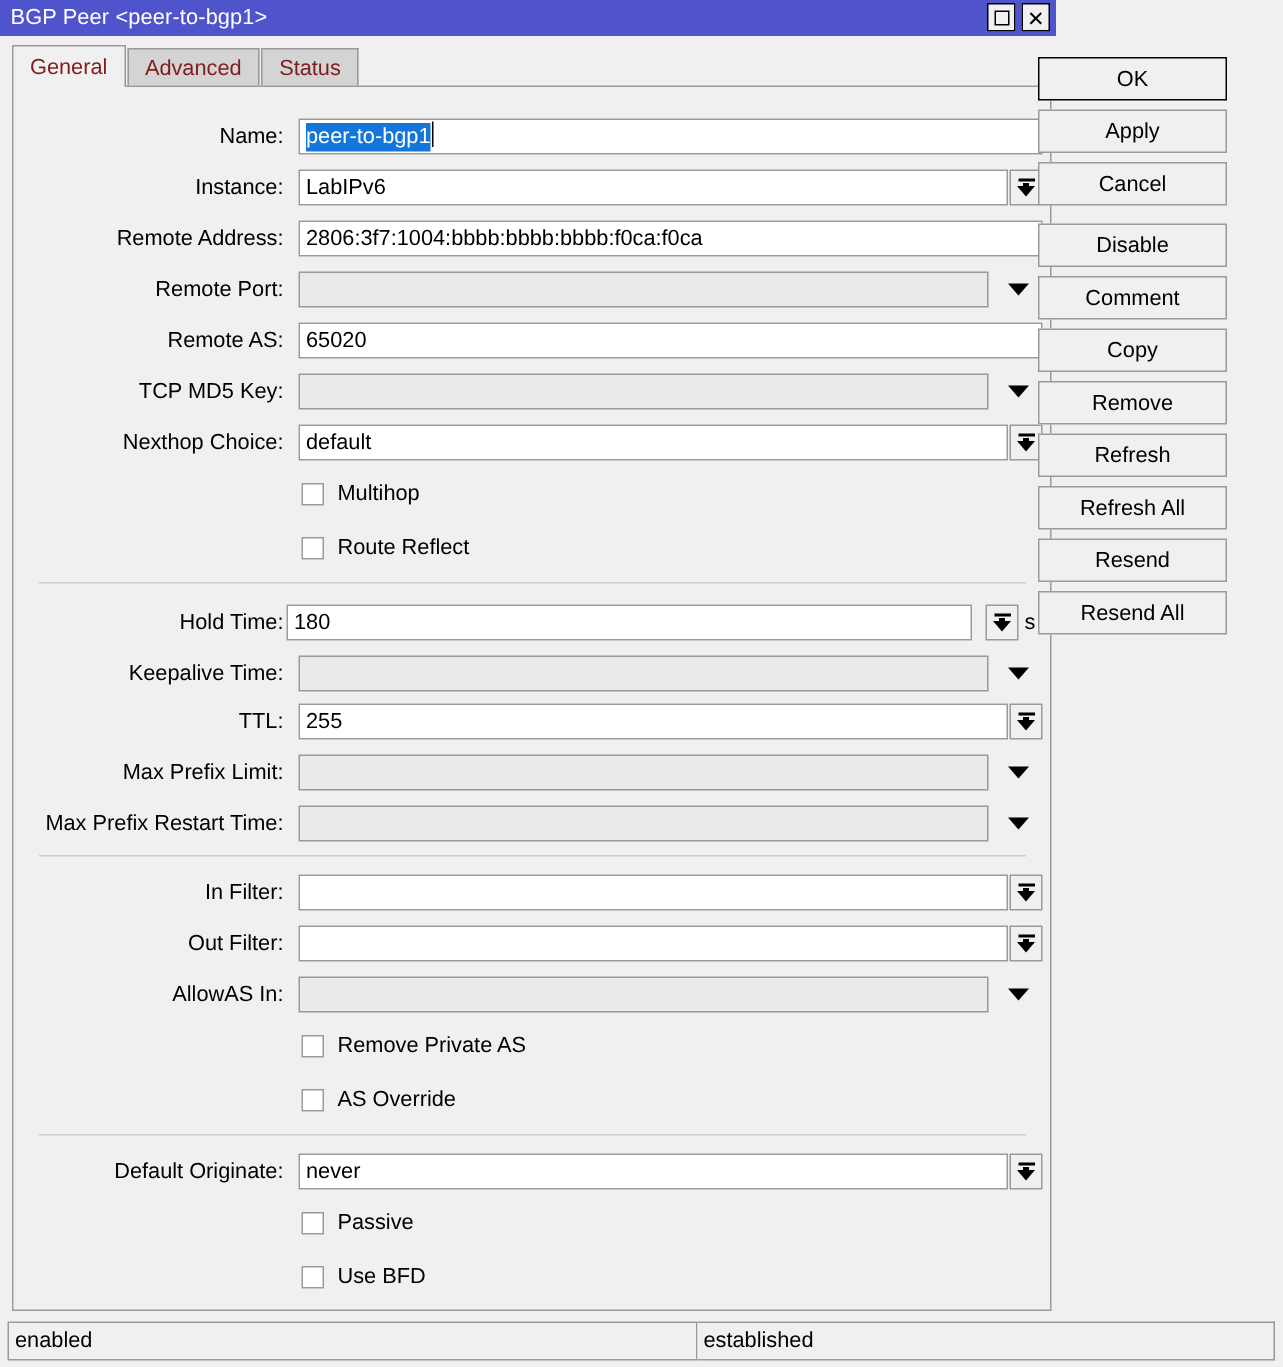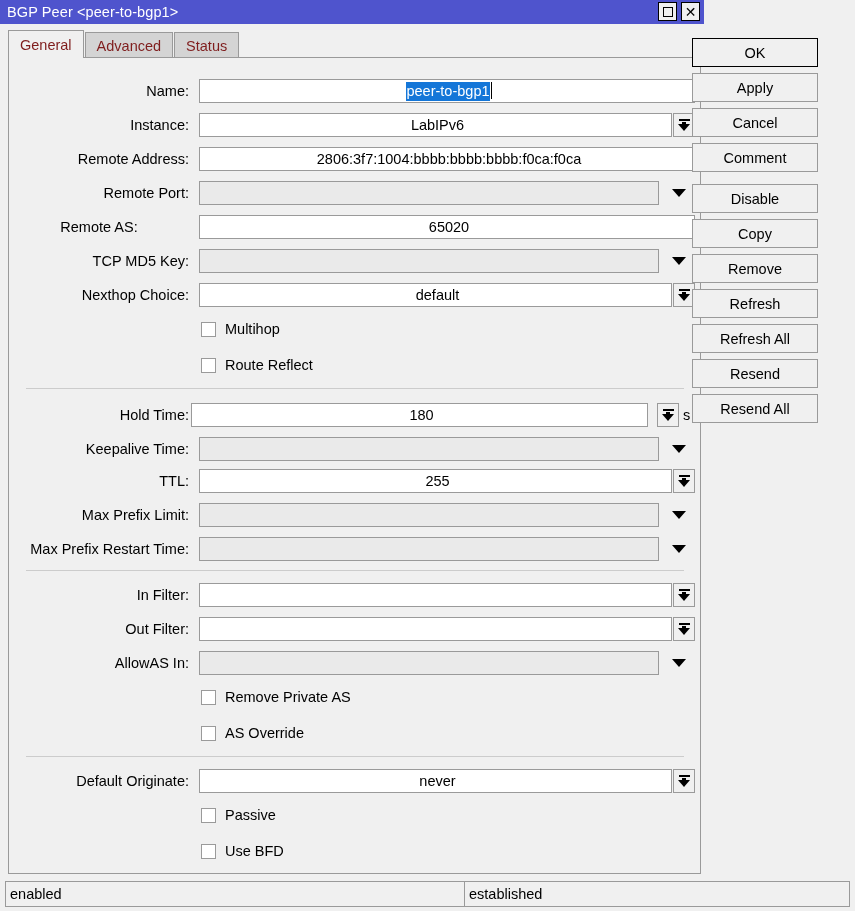--- a/index.html
+++ b/index.html
@@ -94,21 +94,20 @@
     height: 24px;
     background: #ffffff;
     border: 1px solid #9a9a9a;
     box-sizing: border-box;
     font-size: 14.5px;
     color: #000;
     line-height: 22px;
     padding-left: 4px;
     white-space: nowrap;
     overflow: hidden;
-    text-align: center;
   }
   .field.disabled { background: #eaeaea; }
 
   
   .spin {
     position: absolute;
     width: 22px; height: 24px;
     background: #f0f0f0;
     border: 1px solid #9a9a9a;
     box-sizing: border-box;
@@ -262,21 +261,21 @@
       <div class="tri"></div>
     </div>
 
     <div class="lbl" style="top:89px;">Remote Address:</div>
     <div class="field" style="left:190px; top:89px; width:496px;">2806:3f7:1004:bbbb:bbbb:bbbb:f0ca:f0ca</div>
 
     <div class="lbl" style="top:123px;">Remote Port:</div>
     <div class="field disabled" style="left:190px; top:123px; width:460px;"></div>
     <div class="bare-tri" style="left:663px; top:131px;"></div>
 
-    <div class="lbl" style="top:157px;text-align:center;">Remote AS:</div>
+    <div class="lbl" style="top:157px;">Remote AS:</div>
     <div class="field" style="left:190px; top:157px; width:496px;">65020</div>
 
     <div class="lbl" style="top:191px;">TCP MD5 Key:</div>
     <div class="field disabled" style="left:190px; top:191px; width:460px;"></div>
     <div class="bare-tri" style="left:663px; top:199px;"></div>
 
     <div class="lbl" style="top:225px;">Nexthop Choice:</div>
     <div class="field" style="left:190px; top:225px; width:473px;">default</div>
     <div class="spin" style="left:664px; top:225px;">
       <div class="bar"></div>
@@ -376,22 +375,22 @@
       <div class="cbox"></div>
       <div class="cblabel">Use BFD</div>
     </div>
 
   </div>
 
   <div class="btncol">
     <div class="btn primary">OK</div>
     <div class="btn">Apply</div>
     <div class="btn">Cancel</div>
+    <div class="btn gap">Disable</div>
     <div class="btn">Comment</div>
-    <div class="btn gap">Disable</div>
     <div class="btn">Copy</div>
     <div class="btn">Remove</div>
     <div class="btn">Refresh</div>
     <div class="btn">Refresh All</div>
     <div class="btn">Resend</div>
     <div class="btn">Resend All</div>
   </div>
 
   <div class="statusbar">
     <div class="status-cell left">enabled</div>

